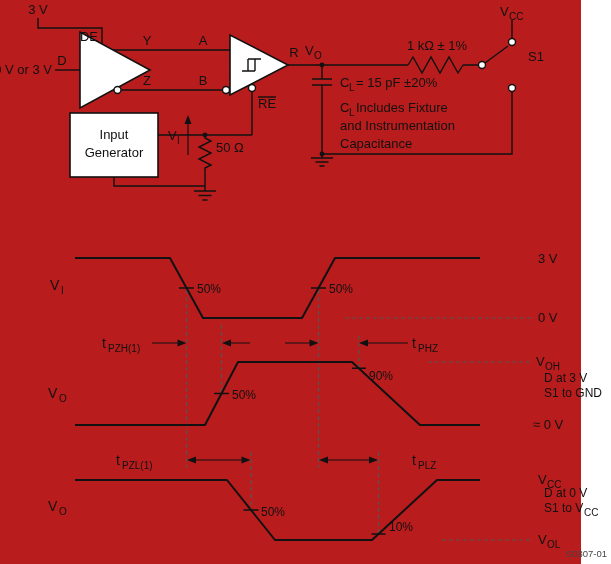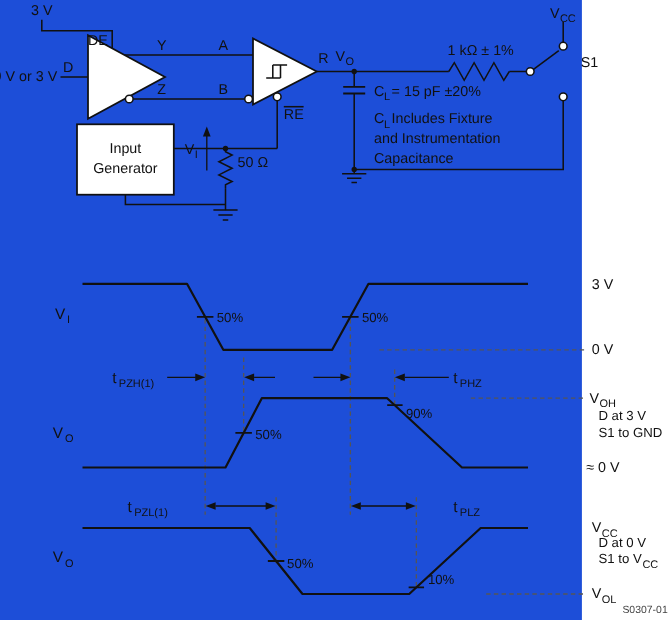--- a/index.html
+++ b/index.html
@@ -1,16 +1,16 @@
 <!DOCTYPE html>
 <html><head>
 <meta charset="utf-8">
 <style>
   html,body{margin:0;padding:0;background:#fff;}
-  .stage{width:529px;height:564px;position:relative;background:#1d4ed8;}
+  .stage{width:581px;height:564px;position:relative;background:#b91c1c;}
   text{font-family:"Liberation Sans",sans-serif;fill:#111;}
   .t14{font-size:14px;} .t13{font-size:13px;} .t12{font-size:12px;}
   .t10{font-size:10px;} .t9{font-size:9.5px;fill:#444;}
   .wire{stroke:#111;stroke-width:1.4;fill:none;}
   .comp{stroke:#111;stroke-width:1.6;fill:#fff;}
   .wave{stroke:#111;stroke-width:2;fill:none;stroke-linejoin:round;}
   .dash{stroke:#555;stroke-width:1.2;fill:none;stroke-dasharray:4 3;}
   .tick{stroke:#111;stroke-width:1.6;fill:none;}
   .arr{stroke:#111;stroke-width:1.2;fill:none;}
   .head{fill:#111;stroke:none;}

